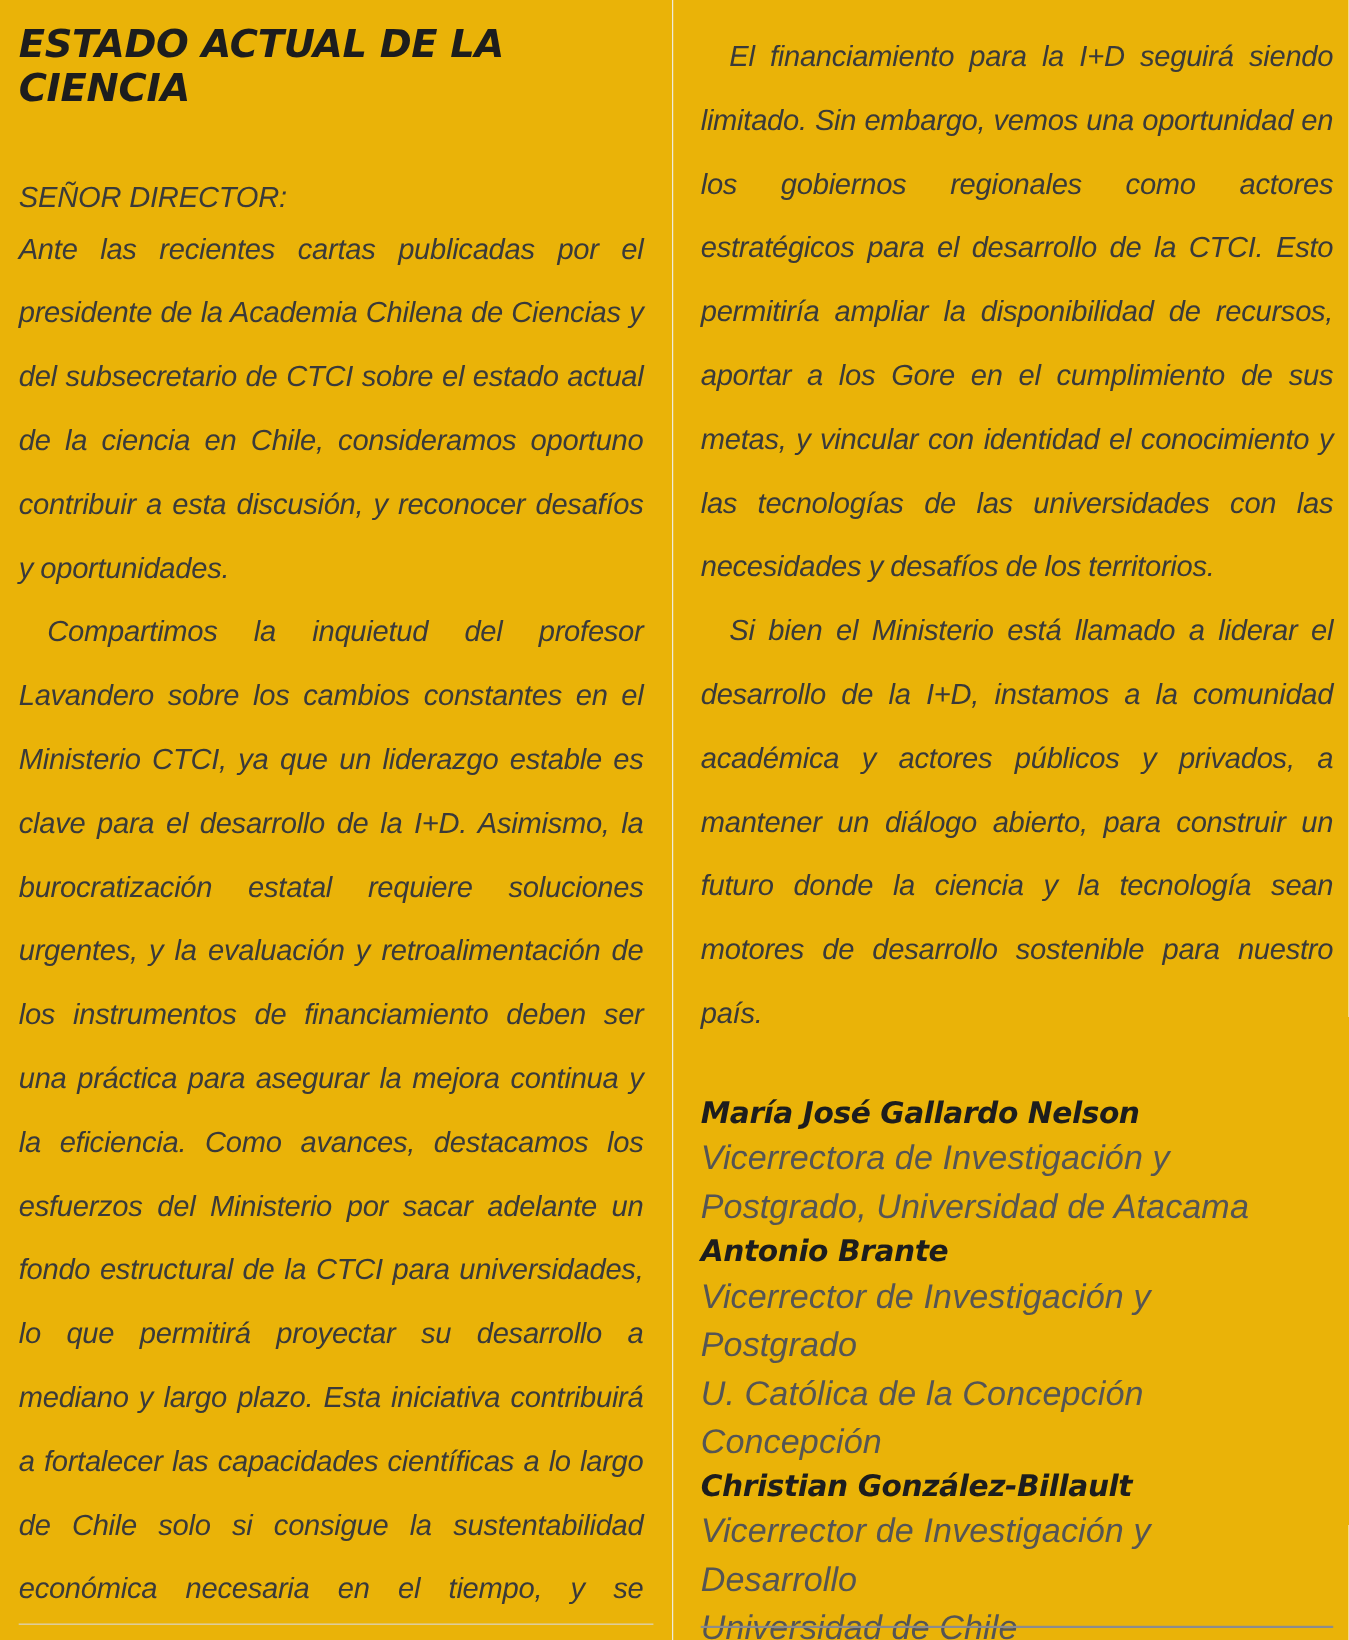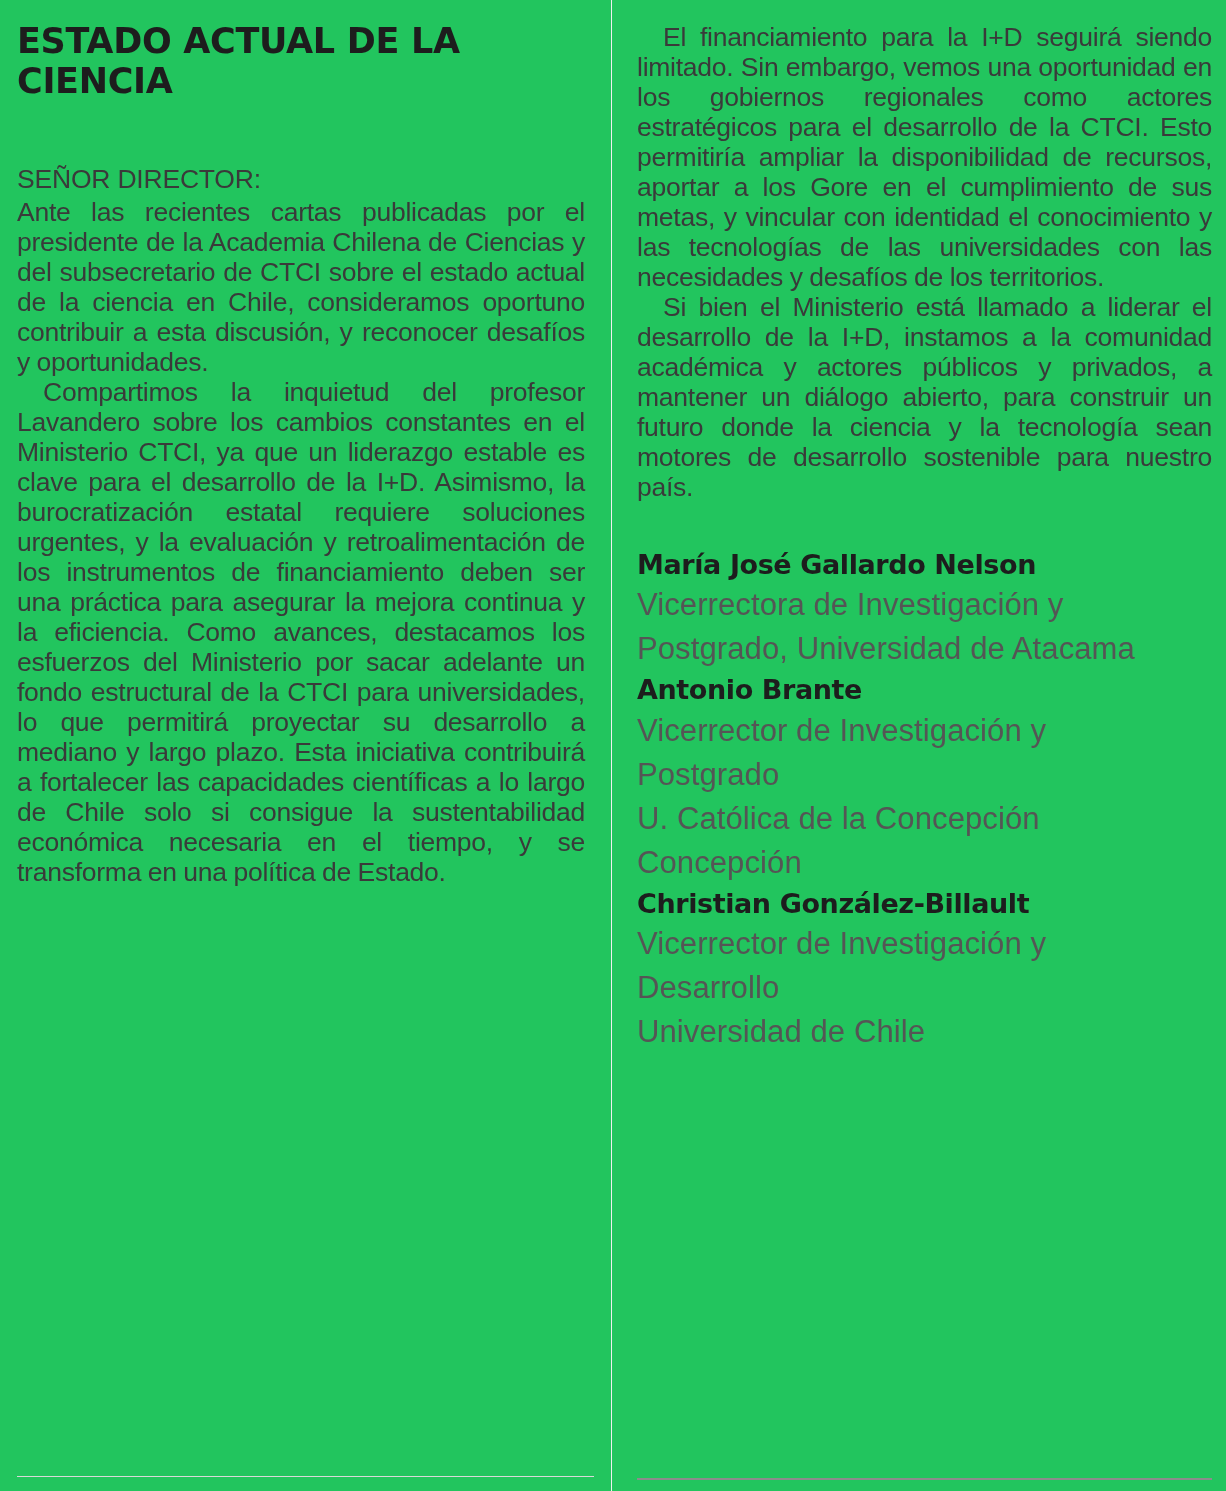--- a/index.html
+++ b/index.html
@@ -14,21 +14,22 @@
     color: #2b2b2b;
     overflow: hidden;
     position: relative;
   }
 
   .clipping {
     position: relative;
     width: 1226px;
     height: 1491px;
     box-sizing: border-box;
-    background: #22c55e;
+    background: #eab308;
+    font-style: italic;
   }
 
   
   .gutter-rule {
     position: absolute;
     left: 611px;
     top: 0;
     width: 1px;
     height: 1491px;
     background: #f0f0f0;
@@ -68,21 +69,21 @@
     font-size: 26.5px;
     line-height: 1.32;
     color: #3a3a3a;
     margin-top: 60px;
     letter-spacing: -0.2px;
   }
 
   .body-par {
     font-family: "Liberation Sans", sans-serif;
     font-size: 26.5px;
-    line-height: 30px;
+    line-height: 58px;
     color: #3a3a3a;
     text-align: justify;
     text-justify: inter-word;
     letter-spacing: -0.25px;
     margin: 0;
     word-spacing: -0.5px;
     hyphens: none;
   }
   .body-par.first-line-flush { text-indent: 0; }
   .body-par.indented { text-indent: 26px; }

